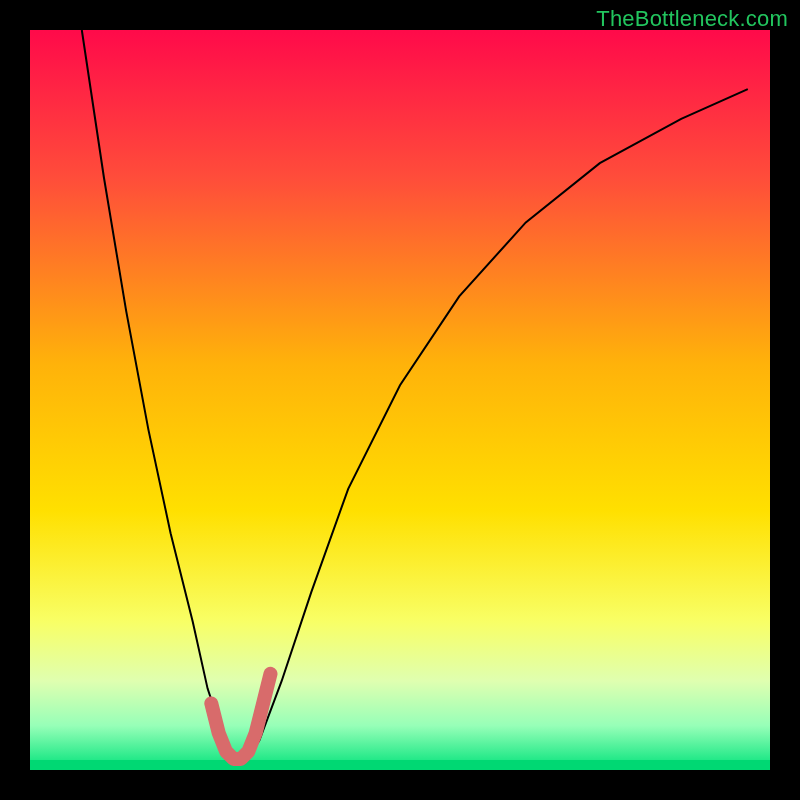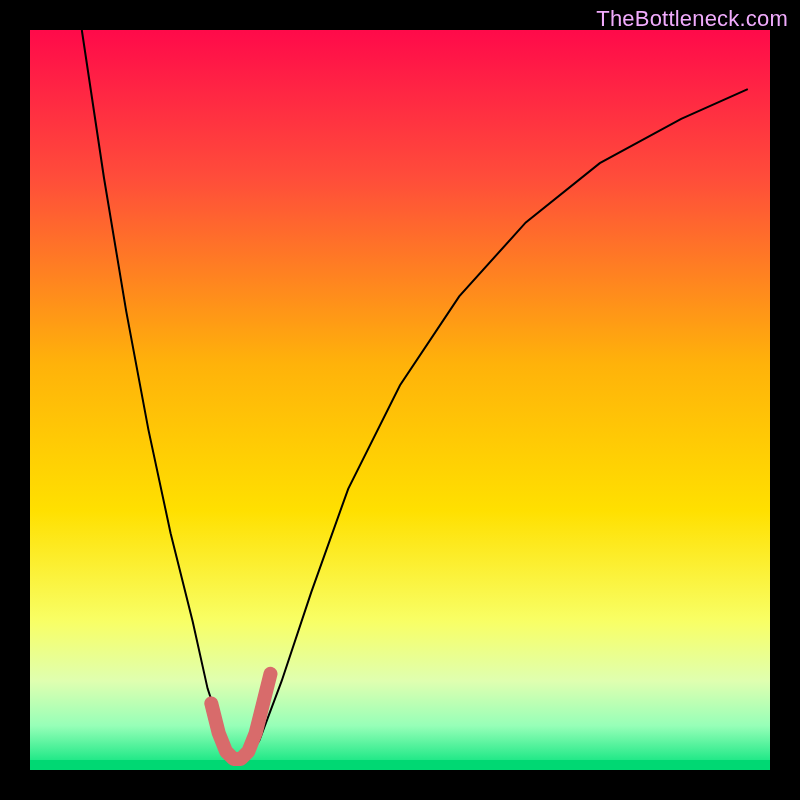--- a/index.html
+++ b/index.html
@@ -16,21 +16,21 @@
     left: 0;
     top: 0;
     width: 800px;
     height: 800px;
     background: #000;
   }
   .watermark {
     position: absolute;
     top: 6px;
     right: 12px;
-    color: #f0abfc;
+    color: #22c55e;
     font-size: 22px;
     font-weight: 500;
     letter-spacing: 0.2px;
     z-index: 10;
   }
   svg {
     position: absolute;
     left: 0;
     top: 0;
   }

